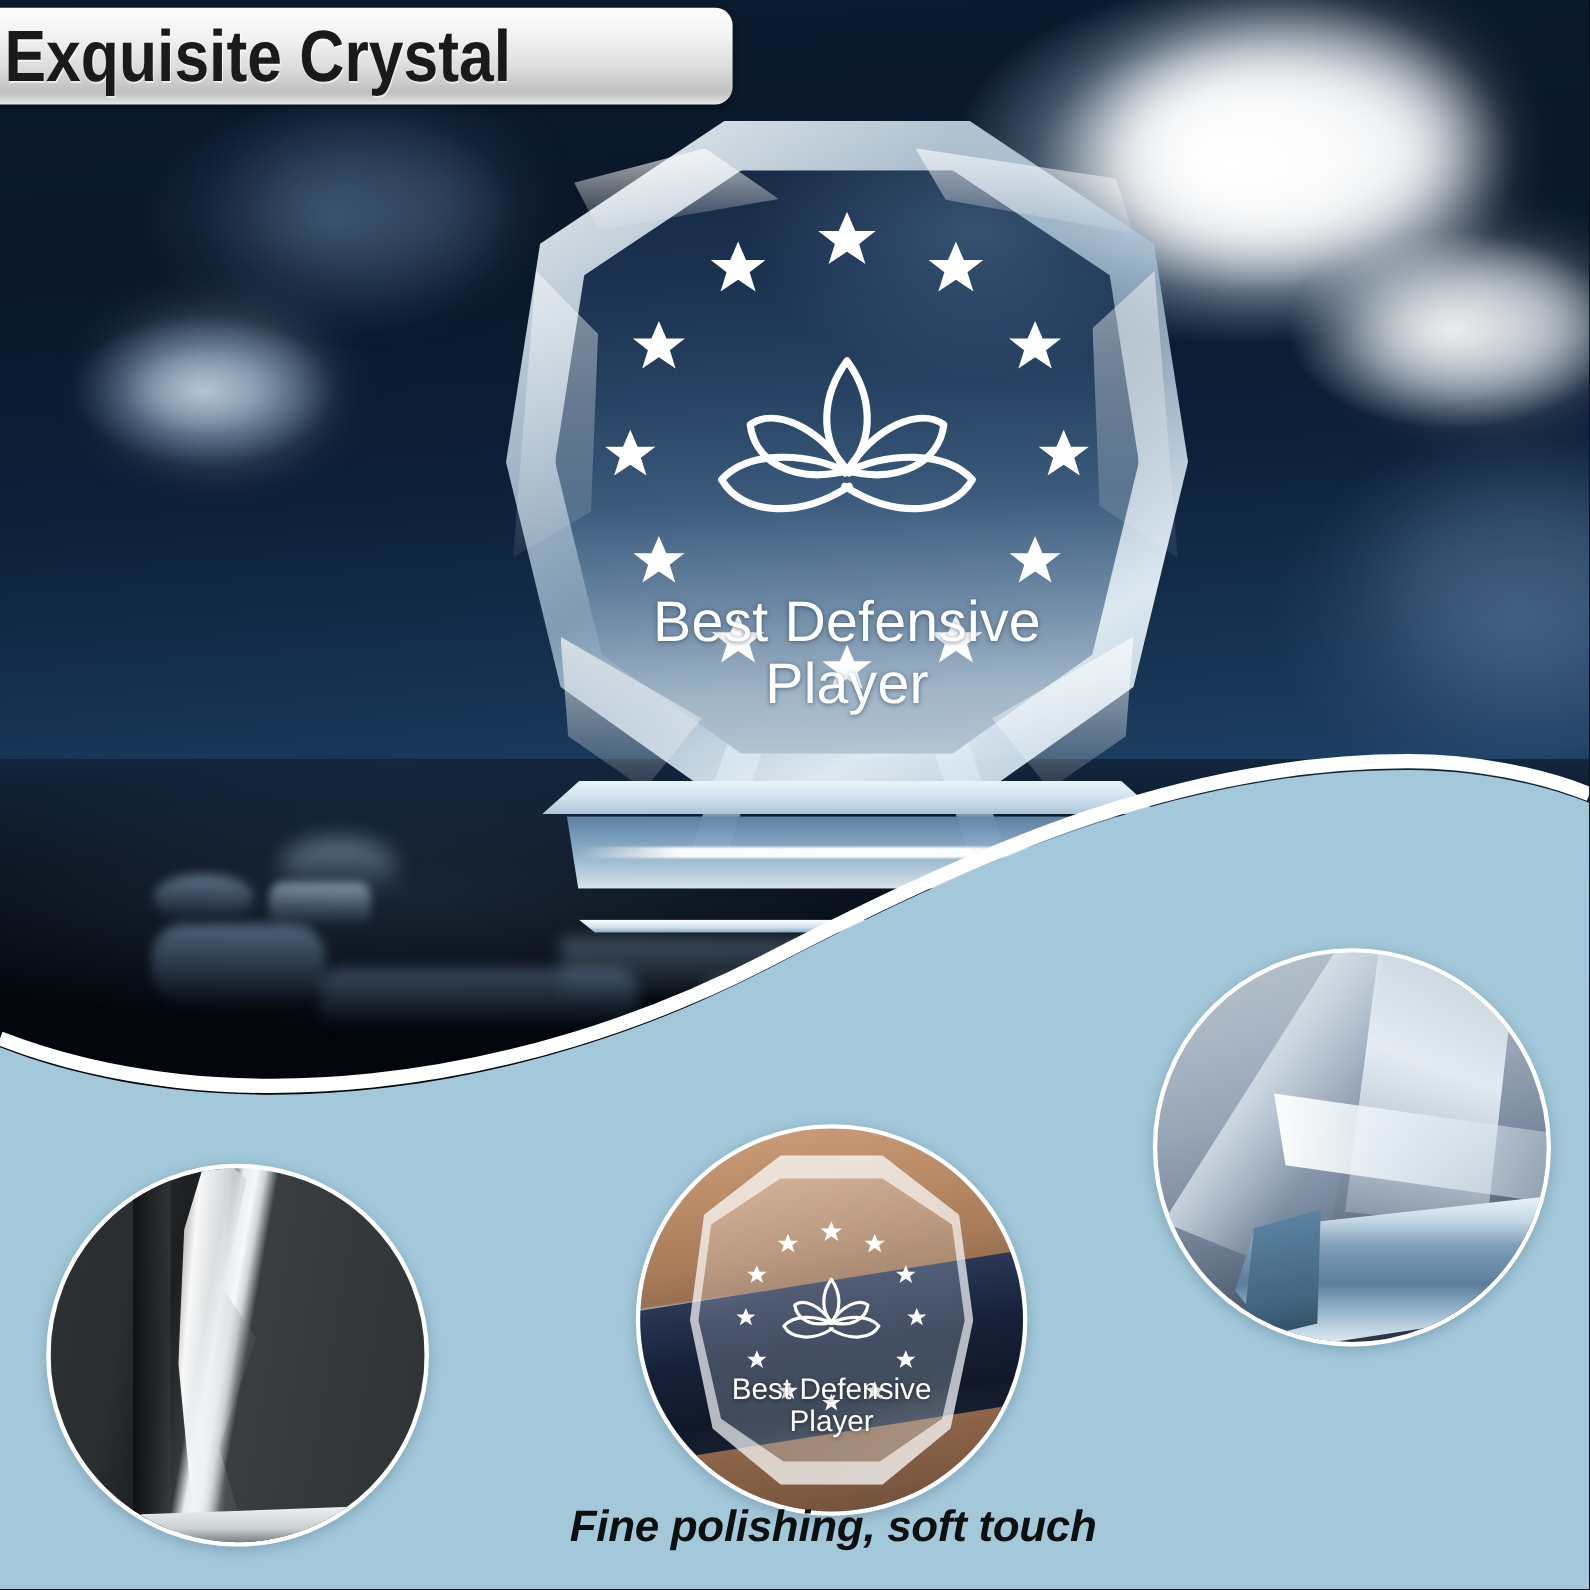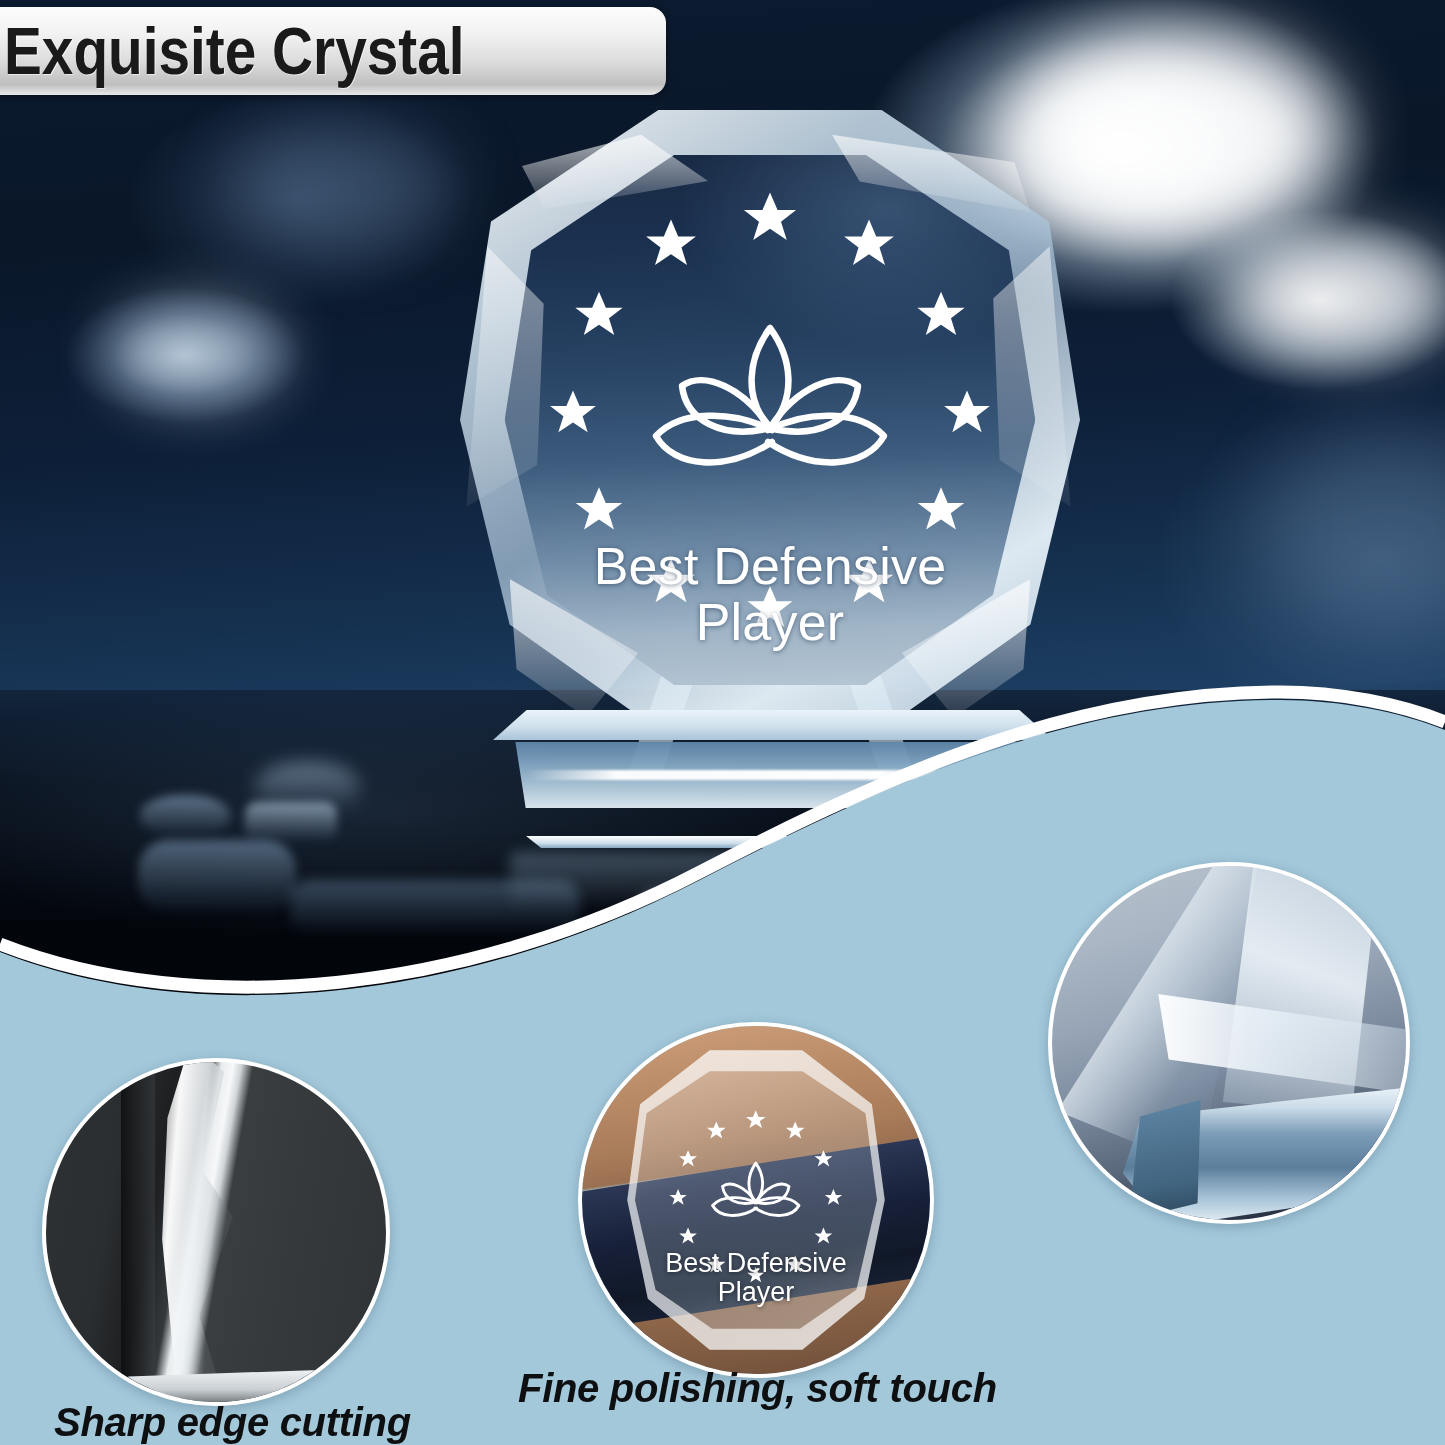--- a/index.html
+++ b/index.html
@@ -498,16 +498,15 @@
   </div>
 
   <div class="detail" id="detail-right">
     <div class="rfacet1"></div>
     <div class="rfacet2"></div>
     <div class="rfacet3"></div>
     <div class="rbase"></div>
     <div class="rbase-dark"></div>
   </div>
 
-  <div class="caption" id="cap-left">Sharp edge cutting</div>
   <div class="caption" id="cap-mid">Fine polishing, soft touch</div>
 
 </div>
 
 </body></html>

